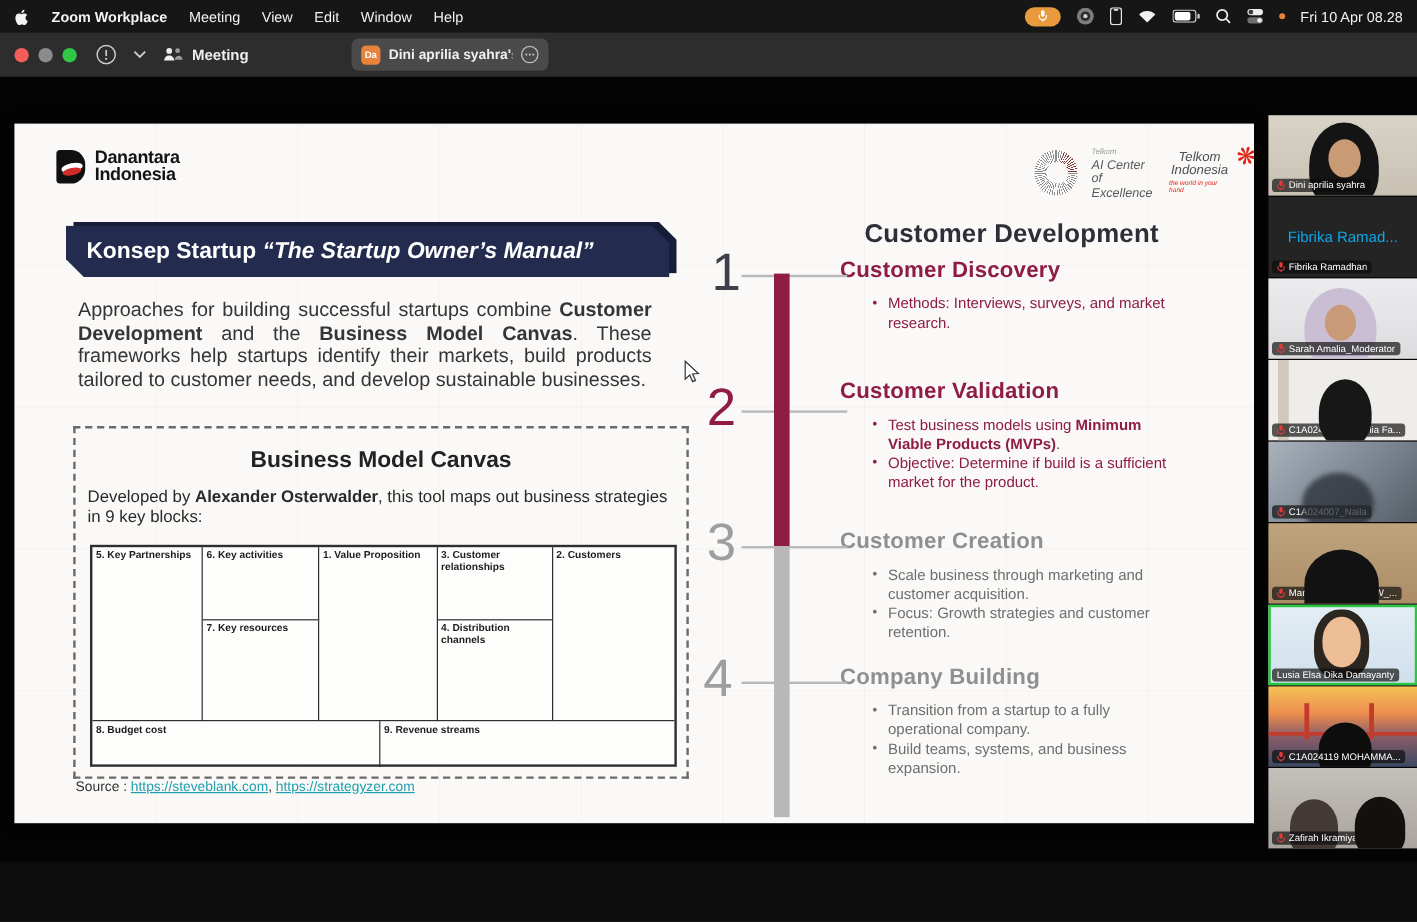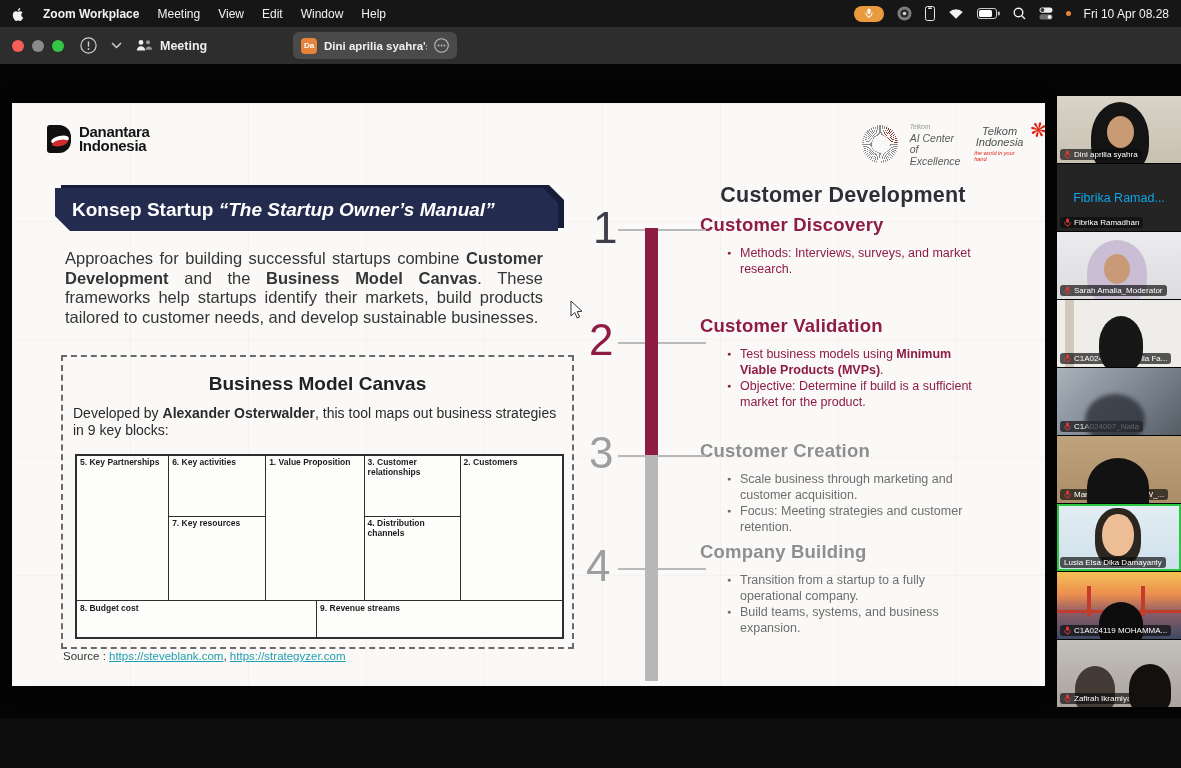--- a/index.html
+++ b/index.html
@@ -399,25 +399,25 @@
         </div>
         <div class="section theme-gray" style="top: 337px;">
           <h3>Customer Creation</h3>
           <div class="bullets">
             <div class="bullet">
               <span class="dot" style="font-size: 7px;">●</span>
               <span class="btxt"><span>Scale business through marketing and customer acquisition.</span></span>
             </div>
             <div class="bullet">
               <span class="dot" style="font-size: 7px;">●</span>
-              <span class="btxt"><span>Focus: Meeting strategies and customer retention.</span></span>
+              <span class="btxt"><span>Focus: Growth strategies and customer retention.</span></span>
             </div>
           </div>
         </div>
-        <div class="section theme-gray" style="top: 438px;">
+        <div class="section theme-gray" style="top: 450px;">
           <h3>Company Building</h3>
           <div class="bullets">
             <div class="bullet">
               <span class="dot" style="font-size: 7px;">●</span>
               <span class="btxt"><span>Transition from a startup to a fully operational company.</span></span>
             </div>
             <div class="bullet">
               <span class="dot" style="font-size: 7px;">●</span>
               <span class="btxt"><span>Build teams, systems, and business expansion.</span></span>
             </div>

